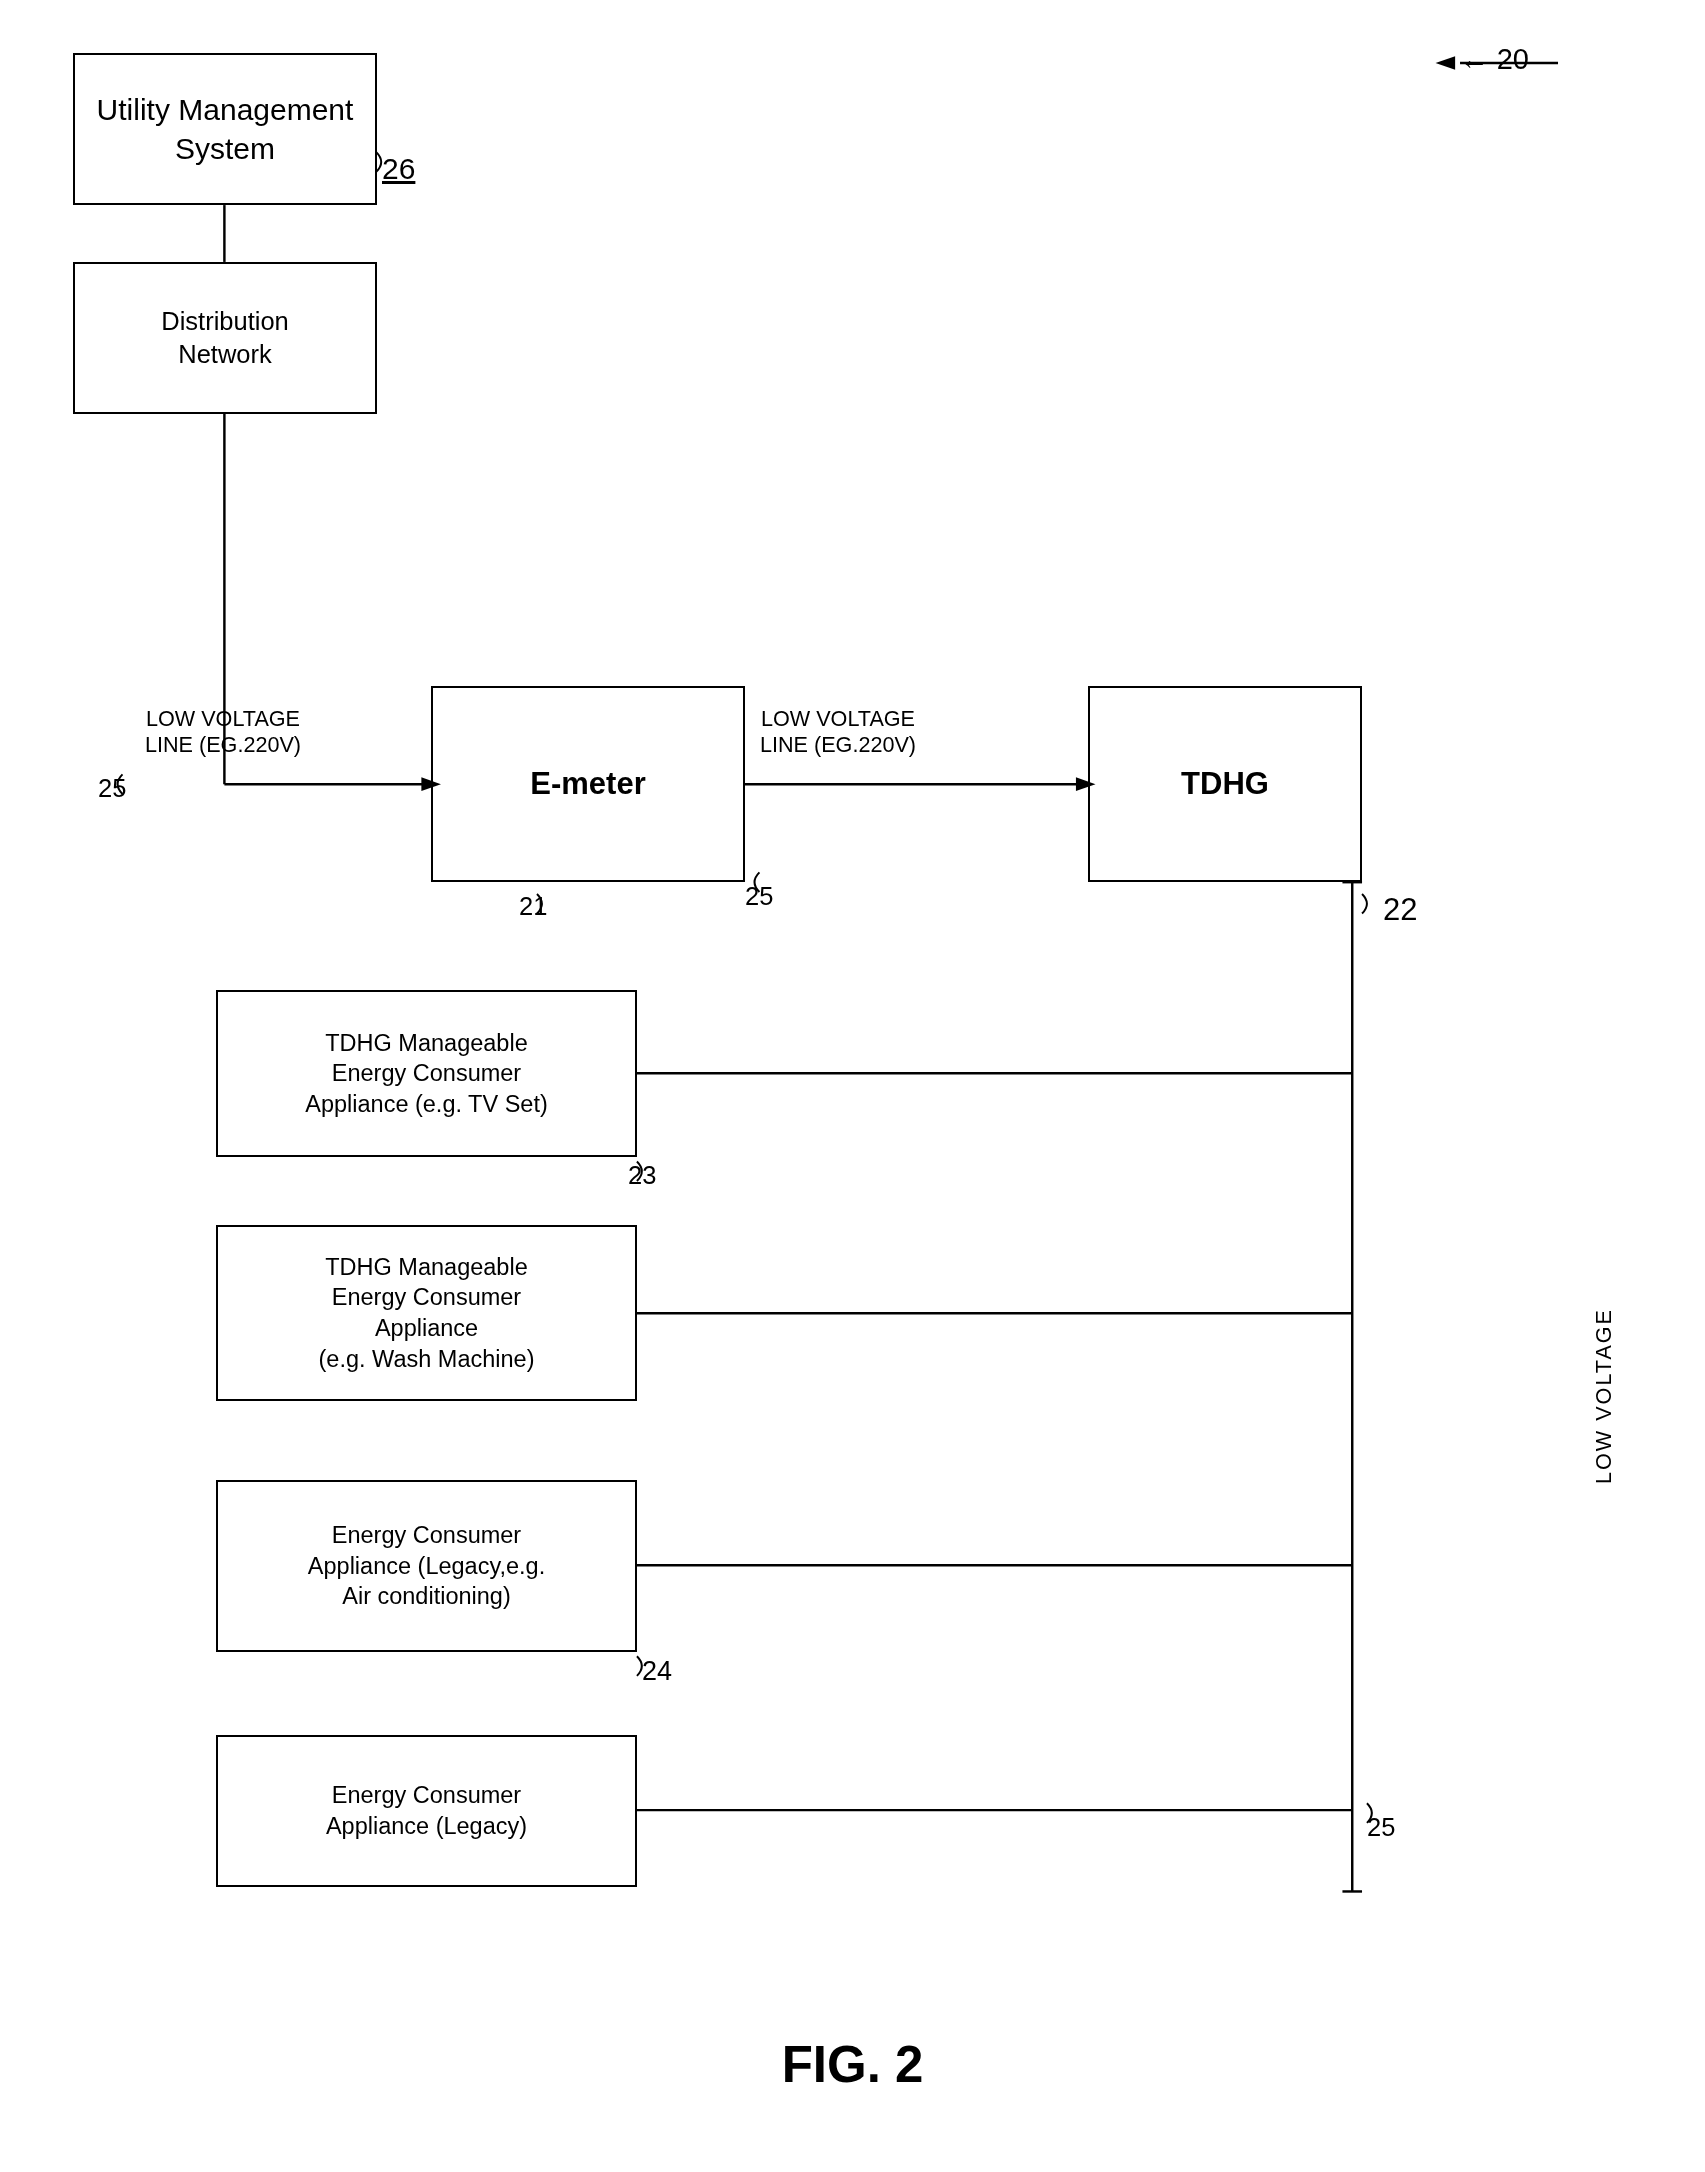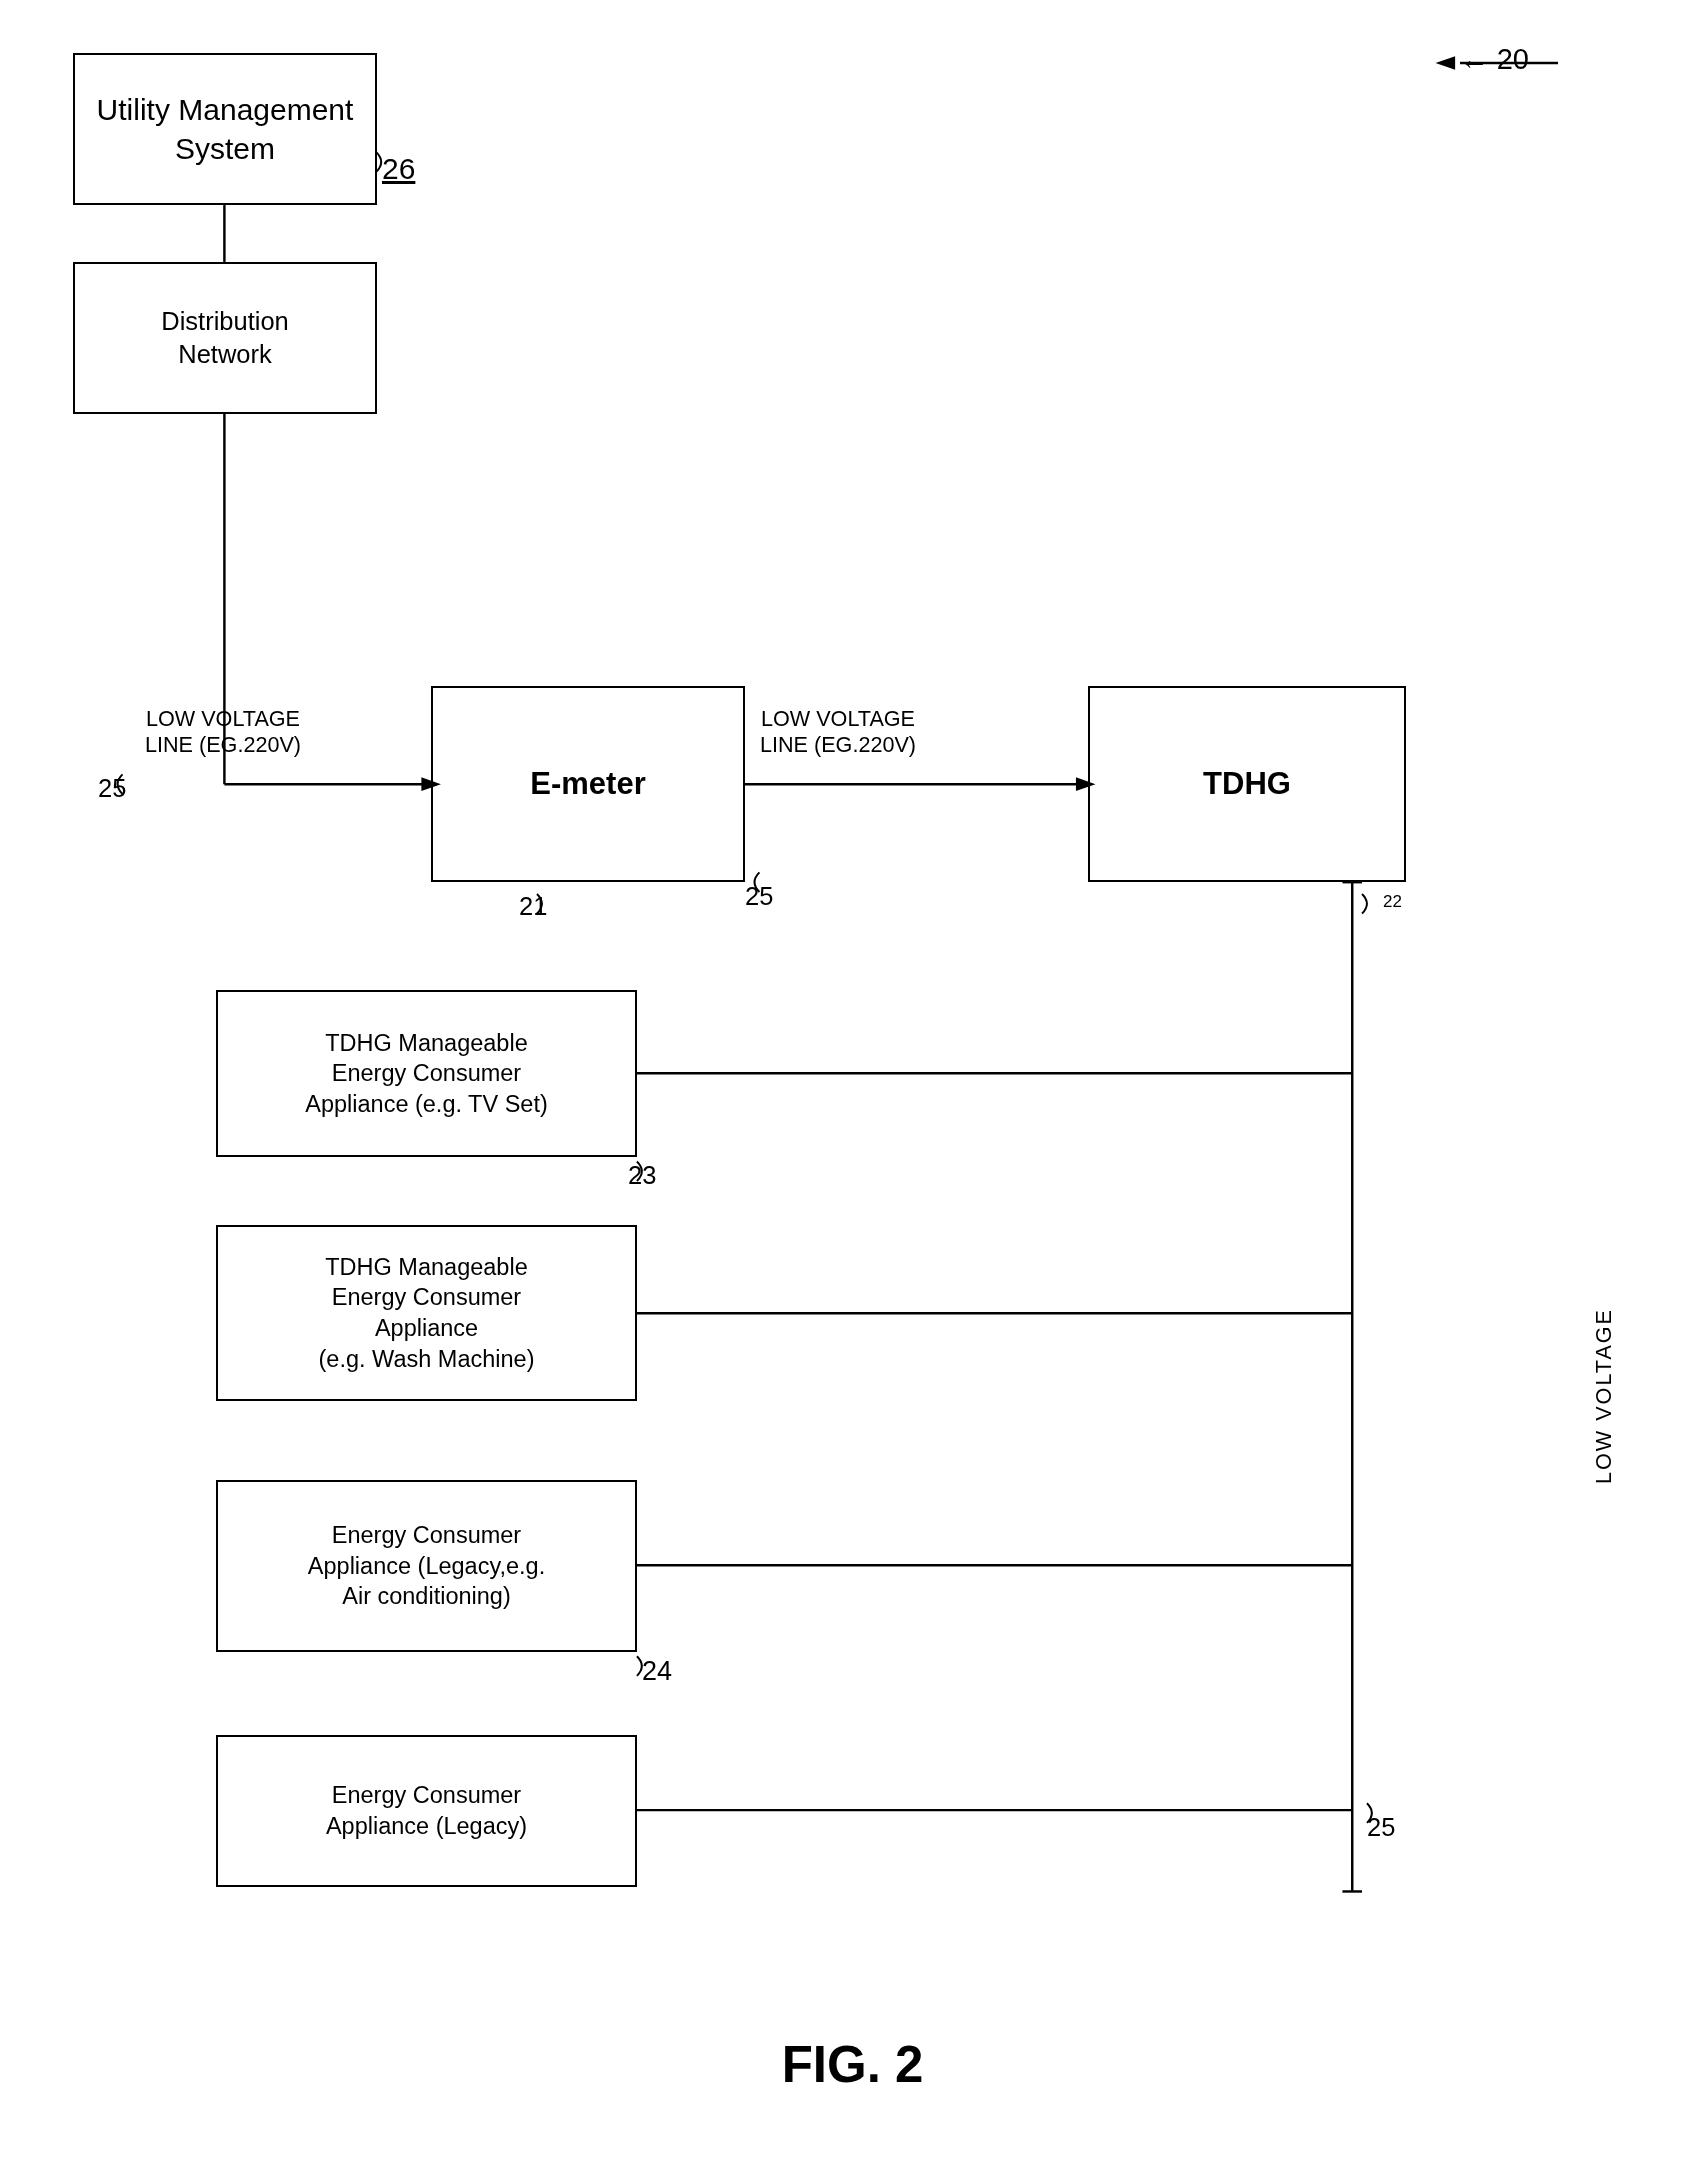--- a/index.html
+++ b/index.html
@@ -93,25 +93,25 @@
 
   <div class="box" style="left:73px; top:262px; width:304px; height:152px; font-size:25.5px;">
     <span style="white-space:pre-line;">Distribution
 Network</span>
   </div>
 
   <div class="label" style="left:519px; top:892px; font-size:25.5px;">
     <span>21</span>
   </div>
 
-  <div class="box box-bold" style="left:1088px; top:686px; width:318px; height:196px;">
+  <div class="box box-bold" style="left:1088px; top:686px; width:274px; height:196px;">
     <span>TDHG</span>
   </div>
 
-  <div class="label" style="left:1367px; top:892px; font-size:17px;padding-left:16px;">
+  <div class="label" style="left:1367px; top:892px; font-size:31px;padding-left:16px;">
     <span>22</span>
   </div>
 
   <div class="box" style="left:216px; top:990px; width:421px; height:167px; font-size:23.5px;">
     <span style="white-space:pre-line;">TDHG Manageable
 Energy Consumer
 Appliance (e.g. TV Set)</span>
   </div>
 
   <div class="label" style="left:628px; top:1161px; font-size:25.5px;">

